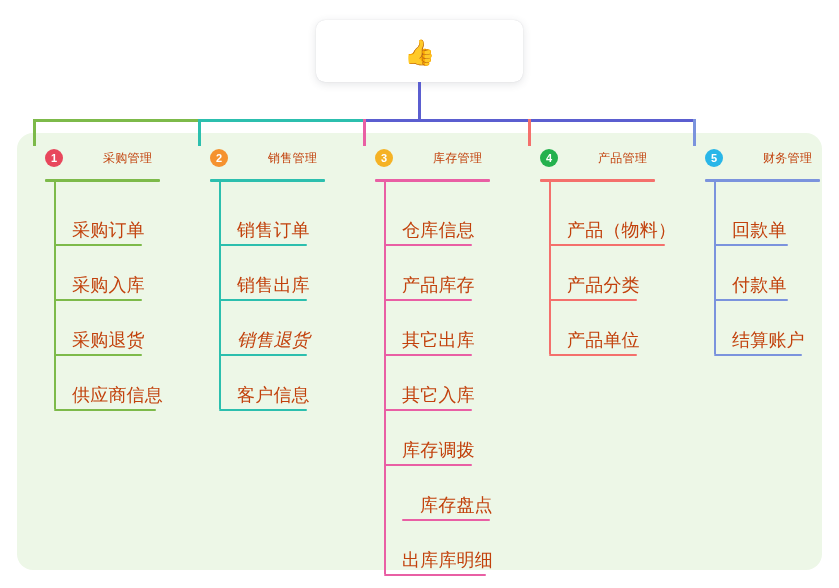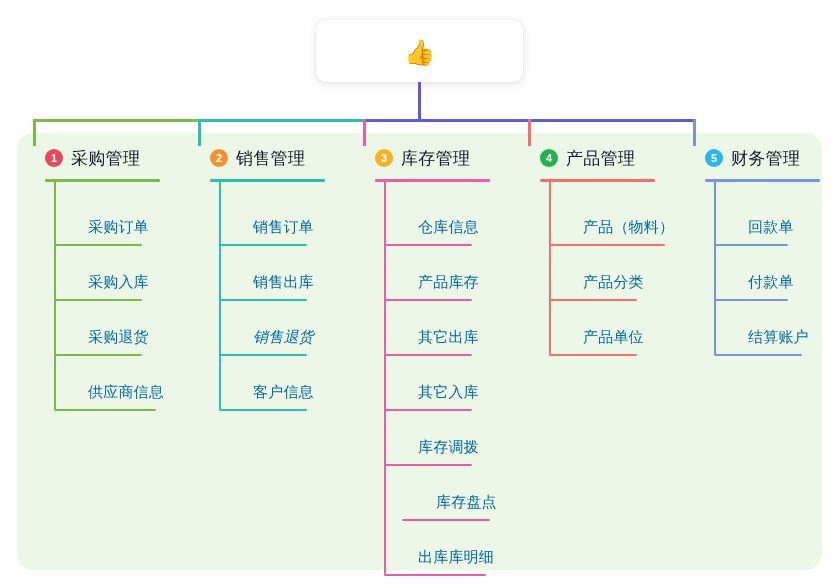--- a/index.html
+++ b/index.html
@@ -94,24 +94,25 @@
     height: 18px;
     border-radius: 50%;
     color: #ffffff;
     font-size: 11px;
     line-height: 18px;
     text-align: center;
     font-weight: 700;
     flex: 0 0 auto;
   }
   .col-title {
-    font-size: 17px;
-    color: #0f172a;
+    font-size: 12px;
+    color: #c2410c;
     font-weight: 400;
     letter-spacing: 0.3px;
+    margin-left: 32px;
   }
   .header-rule {
     position: absolute;
     left: 14px;
     top: 34px;
     height: 3px;
     border-radius: 1px;
   }
 
   
@@ -122,24 +123,24 @@
     width: 2px;
   }
 
   .leaf {
     position: absolute;
     left: 23px;
     height: 55px;
   }
   .leaf-label {
     position: absolute;
-    left: 34px;
+    left: 18px;
     top: 12px;
-    font-size: 15px;
-    color: #0369a1;
+    font-size: 18px;
+    color: #c2410c;
     white-space: nowrap;
     letter-spacing: 0.2px;
   }
   .leaf-rule {
     position: absolute;
     left: 0;
     top: 38px;
     height: 2px;
     border-radius: 1px;
   }

